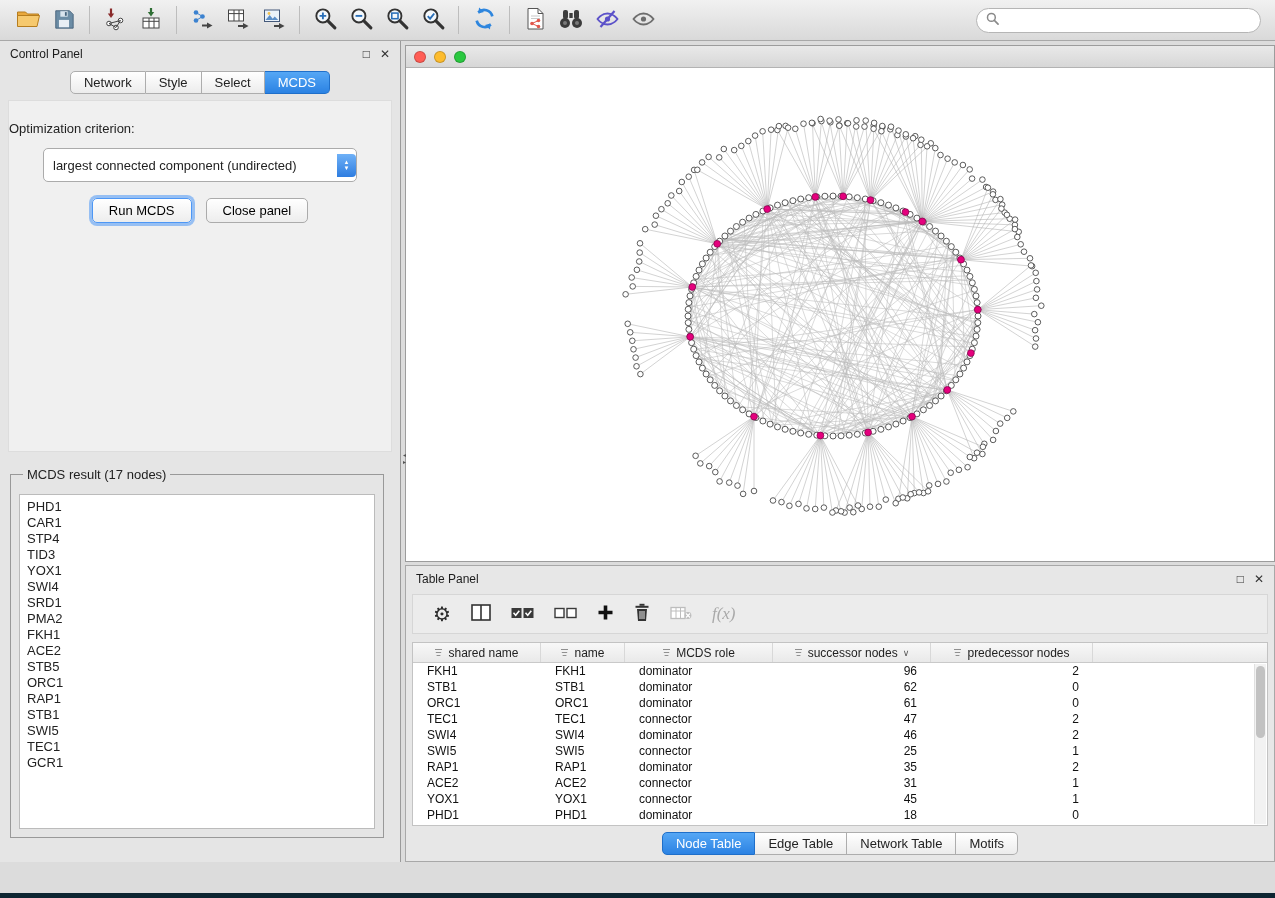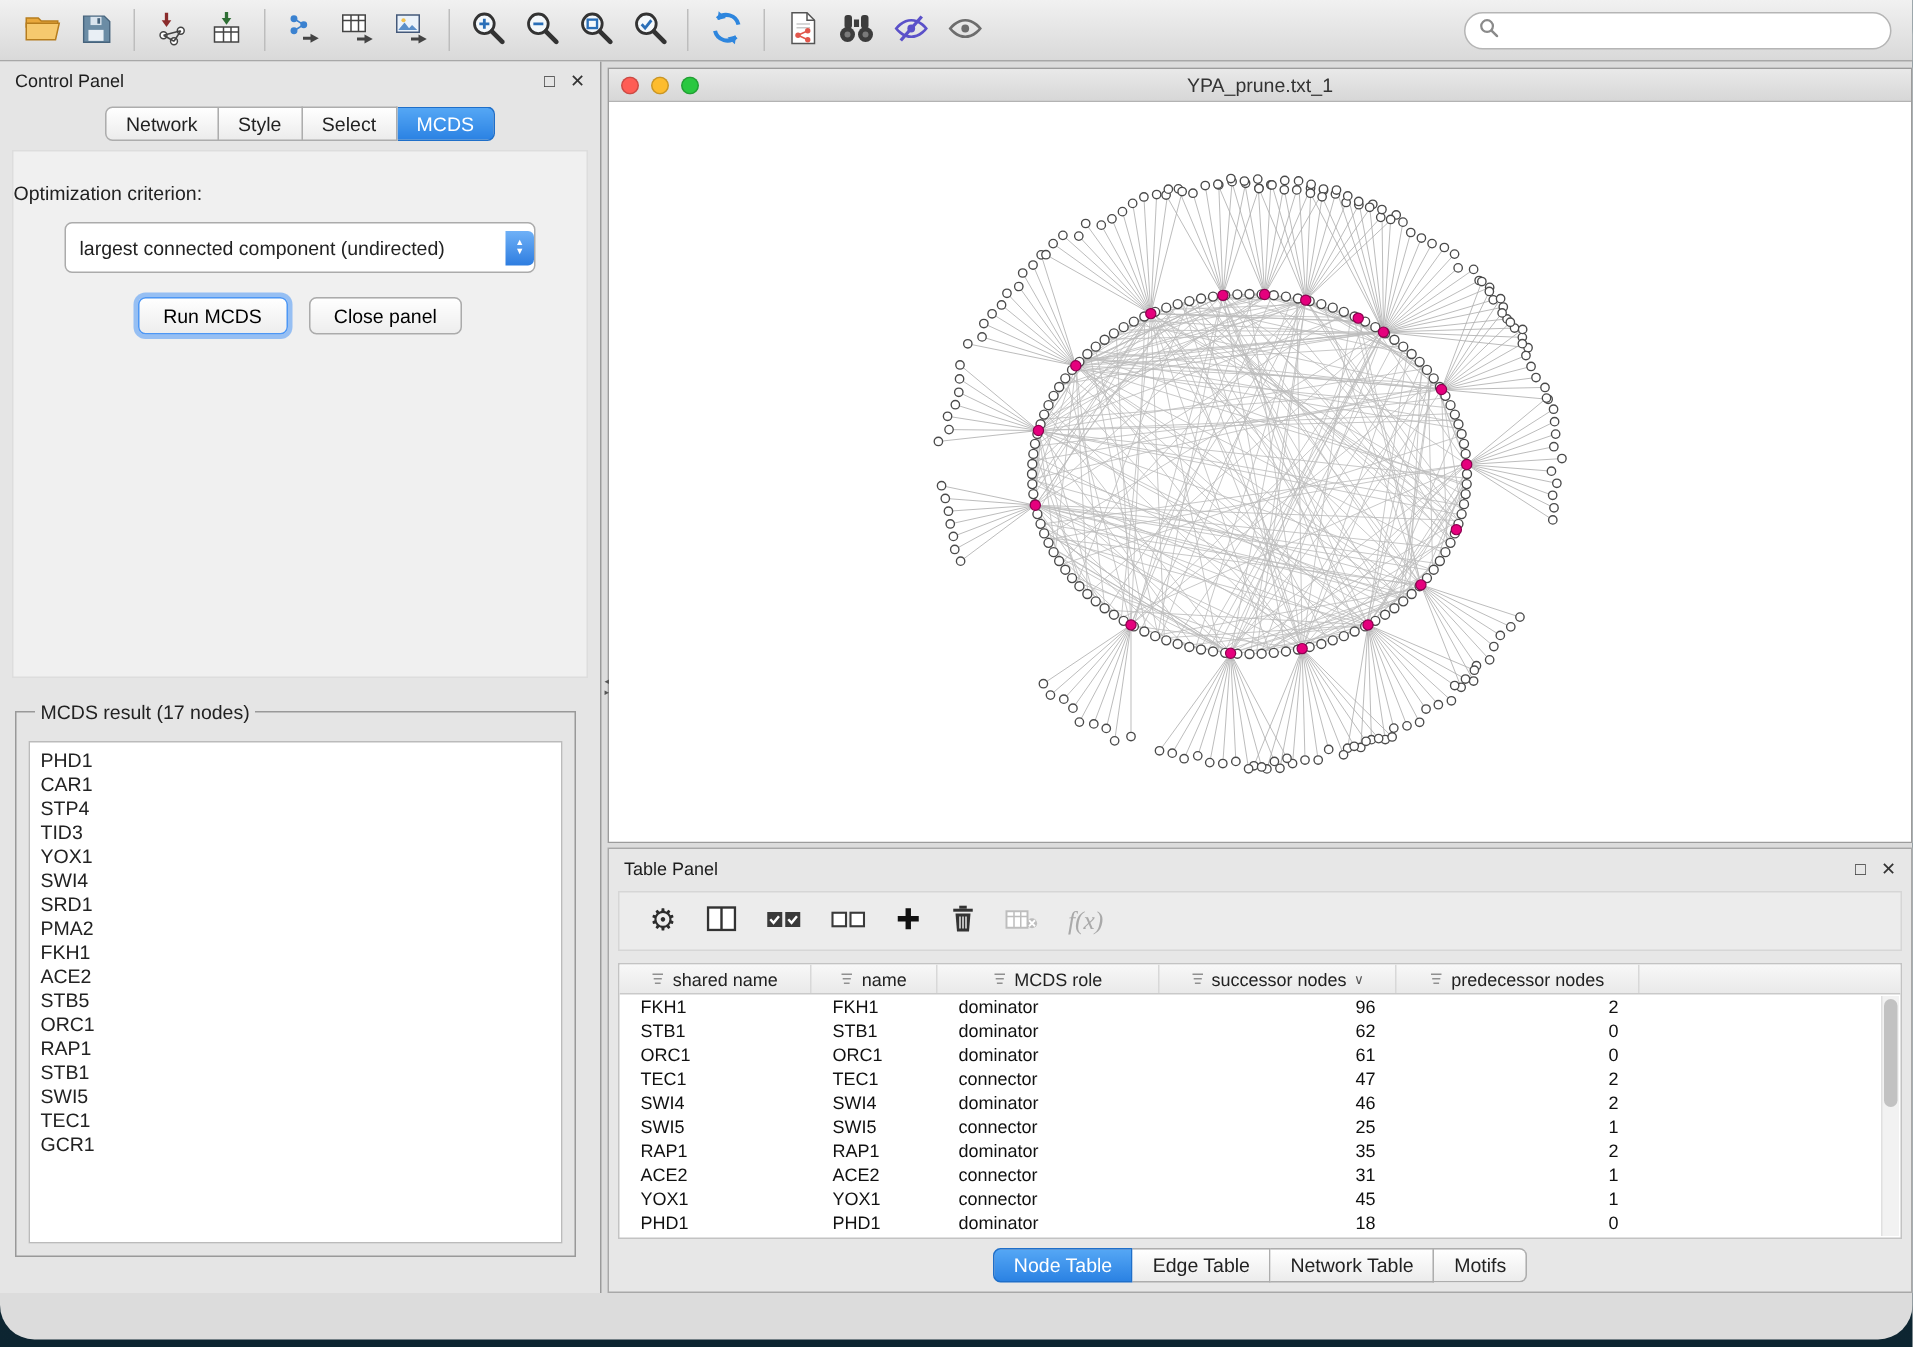--- a/index.html
+++ b/index.html
@@ -2,21 +2,21 @@
 <html><head>
 <meta charset="utf-8">
 <style>
   * { box-sizing: border-box; margin: 0; padding: 0; }
   html,body { width:1275px; height:898px; }
   body {
     font-family:"Liberation Sans",sans-serif;
     background:linear-gradient(180deg,#16323e 0%,#0d2531 100%);
     position:relative; overflow:hidden; font-size:13px; color:#222;
   }
-  .app { position:absolute; left:0; top:0; width:1275px; height:893px; background:#dcdcdc;border-radius:23px; }
+  .app { position:absolute; left:0; top:0; width:1275px; height:893px; background:#dcdcdc; }
 
   
   .toolbar { position:absolute; left:0; top:0; width:100%; height:41px;
     background:linear-gradient(#f1f1f1,#d9d9d9); border-bottom:1px solid #a8a8a8;
     display:flex; align-items:center; padding:0 10px; }
   .tb-btn { width:36px; height:32px; display:flex; align-items:center; justify-content:center;
     border-radius:4px; cursor:default; }
   .tb-sep { width:1px; height:28px; background:#bdbdbd; margin:0 7px; }
   .search-box { margin-left:auto; width:285px; height:25px; background:#fff;
     border:1px solid #b5b5b5; border-radius:13px; display:flex; align-items:center;
@@ -315,21 +315,20 @@
     </fieldset>
   </div>
 
   <div class="splitter-handle">
     <span>◂</span>
     <span>▸</span>
   </div>
 
   <div class="network-window">
     <div class="net-titlebar">
-      <div class="net-title">YPA_prune.txt_1</div>
       <div class="traffic">
         <span class="light red"></span>
         <span class="light yellow"></span>
         <span class="light green"></span>
       </div>
     </div>
     <div class="net-canvas">
       <div><svg width="868" height="492" viewBox="0 0 868 492">
             <g stroke="#bcbcbc" stroke-width="0.55">
               <line x1="409.3" y1="128.9" x2="365.5" y2="356.7"></line>

